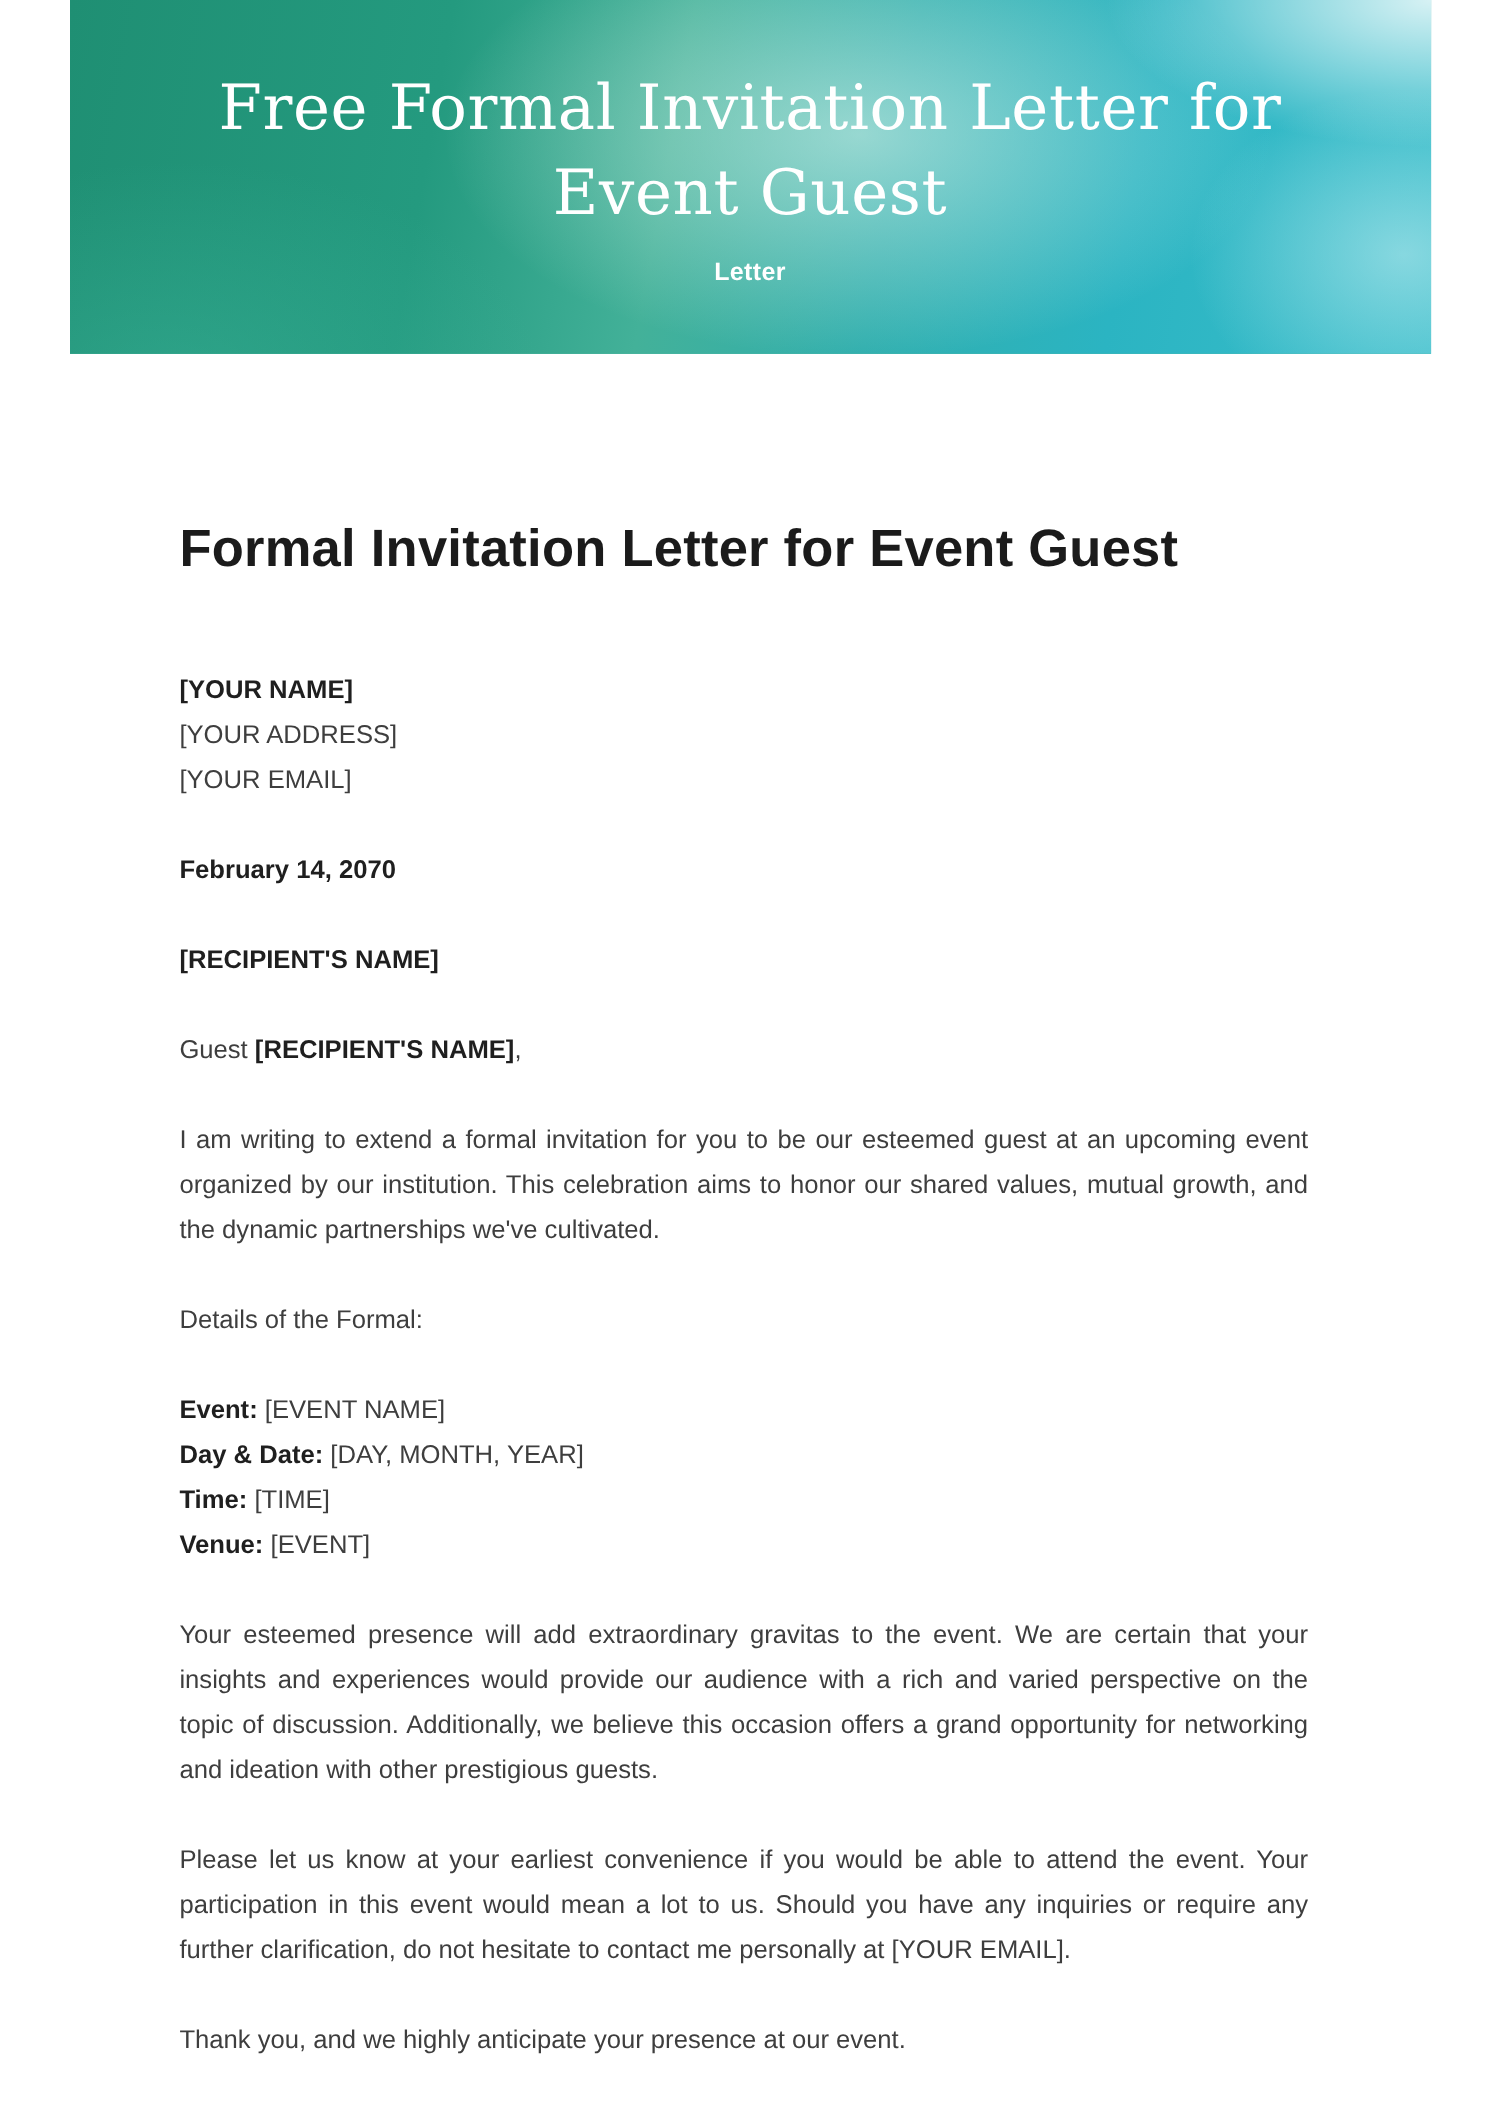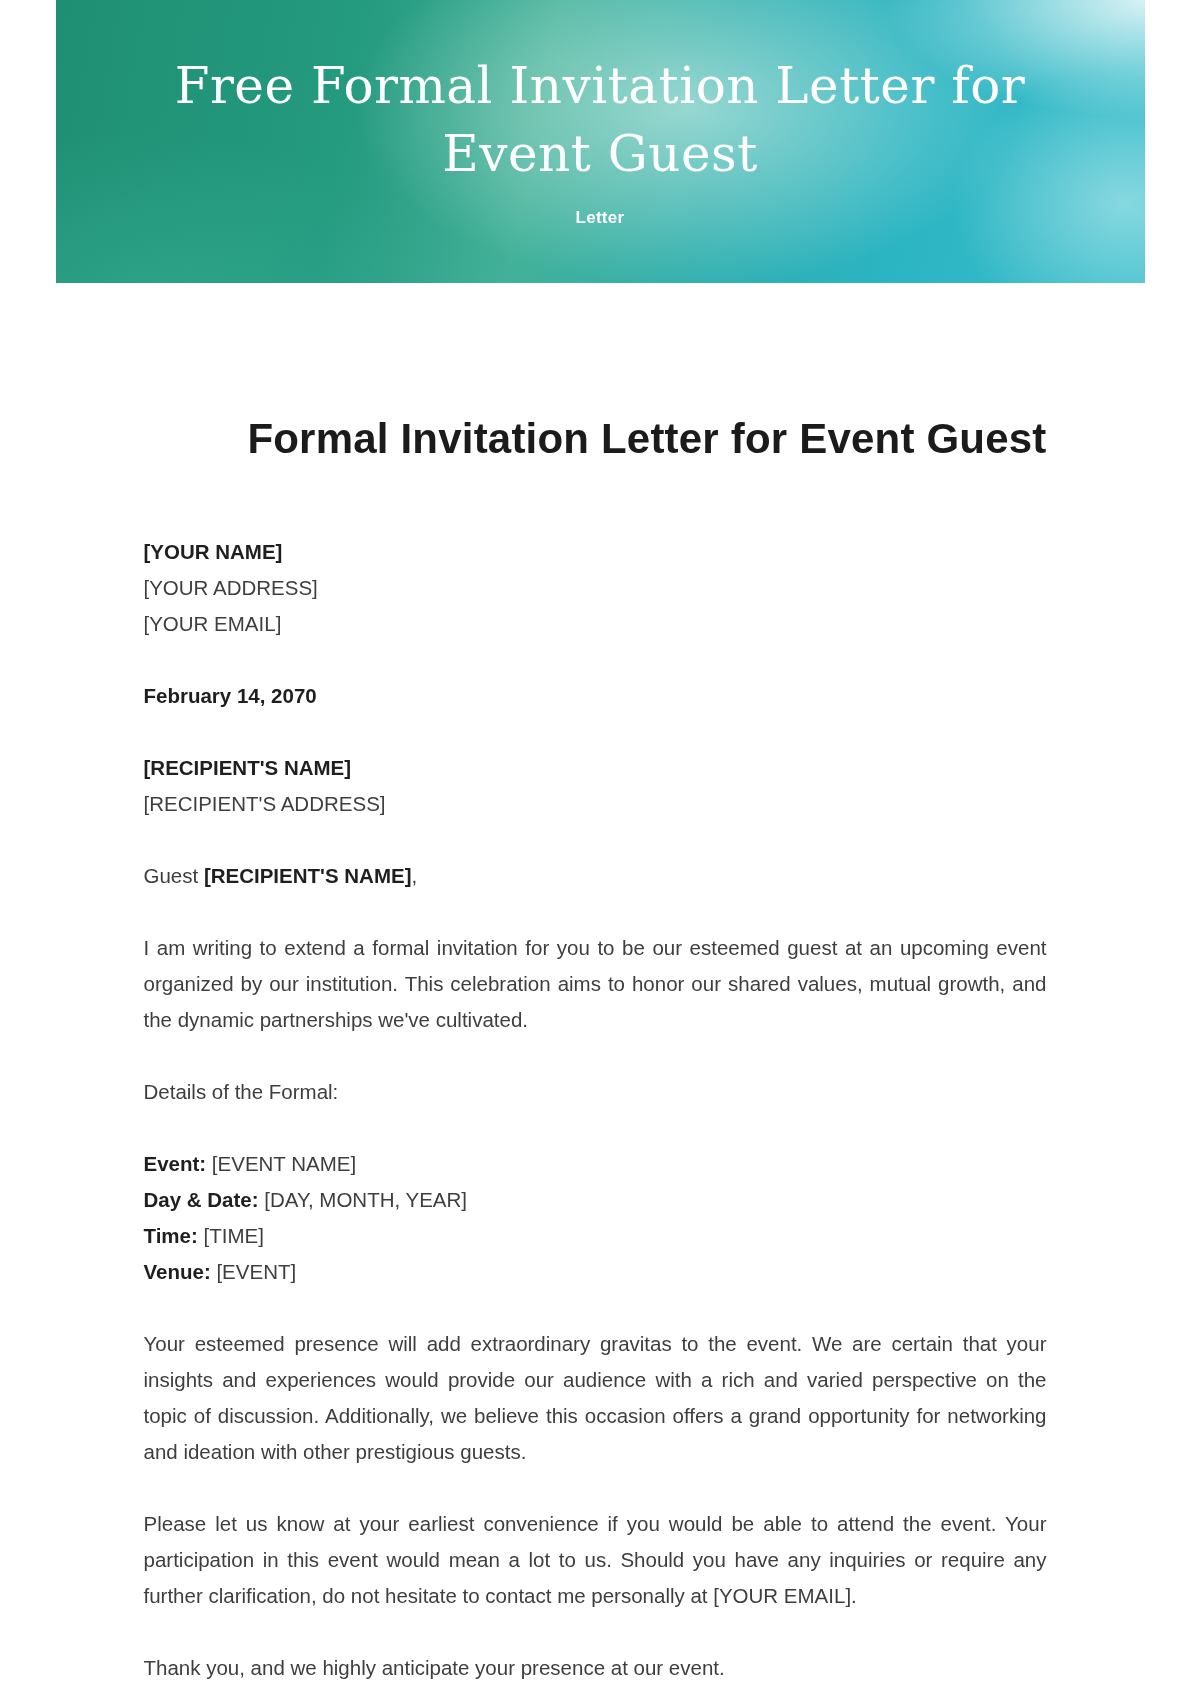--- a/index.html
+++ b/index.html
@@ -36,36 +36,36 @@
     font-family: "DejaVu Serif", "Liberation Serif", serif;
     font-weight: 400;
     color: #ffffff;
     font-size: 50px;
     line-height: 68px;
     letter-spacing: 0.5px;
   }
   .banner-subtitle {
     margin-top: 17px;
     color: #ffffff;
-    font-size: 17px;
+    font-size: 20px;
     line-height: 26px;
     font-weight: 700;
     letter-spacing: 0.3px;
   }
 
   
   .doc {
     padding: 0 98px 0 88px; 
     color: #3e3e3e;
     font-size: 20.5px;
     line-height: 36px;
   }
   .doc-heading {
     margin: 131px 0 70px 0;
-    text-align: right;
+    text-align: left;
     font-size: 42px;
     line-height: 50px;
     font-weight: 700;
     color: #1b1b1b;
     letter-spacing: 0.2px;
   }
   .block { margin-bottom: 36px; }
   .para  { margin-bottom: 36px; text-align: justify; }
   b, strong { font-weight: 700; color: #1f1f1f; }
 </style>
@@ -91,21 +91,20 @@
       <div>[YOUR ADDRESS]</div>
       <div>[YOUR EMAIL]</div>
     </div>
 
     <div class="block">
       <strong>February 14, 2070</strong>
     </div>
 
     <div class="block">
       <div><strong>[RECIPIENT'S NAME]</strong></div>
-      <div>[RECIPIENT'S ADDRESS]</div>
     </div>
 
     <div class="block"><span>Guest </span><strong>[RECIPIENT'S NAME]</strong><span>,</span></div>
 
     <p class="para">I am writing to extend a formal invitation for you to be our esteemed guest at an upcoming event organized by our institution. This celebration aims to honor our shared values, mutual growth, and the dynamic partnerships we've cultivated.</p>
 
     <div class="block">Details of the Formal:</div>
 
     <div class="block">
       <div><strong>Event:</strong><span> [EVENT NAME]</span></div>

